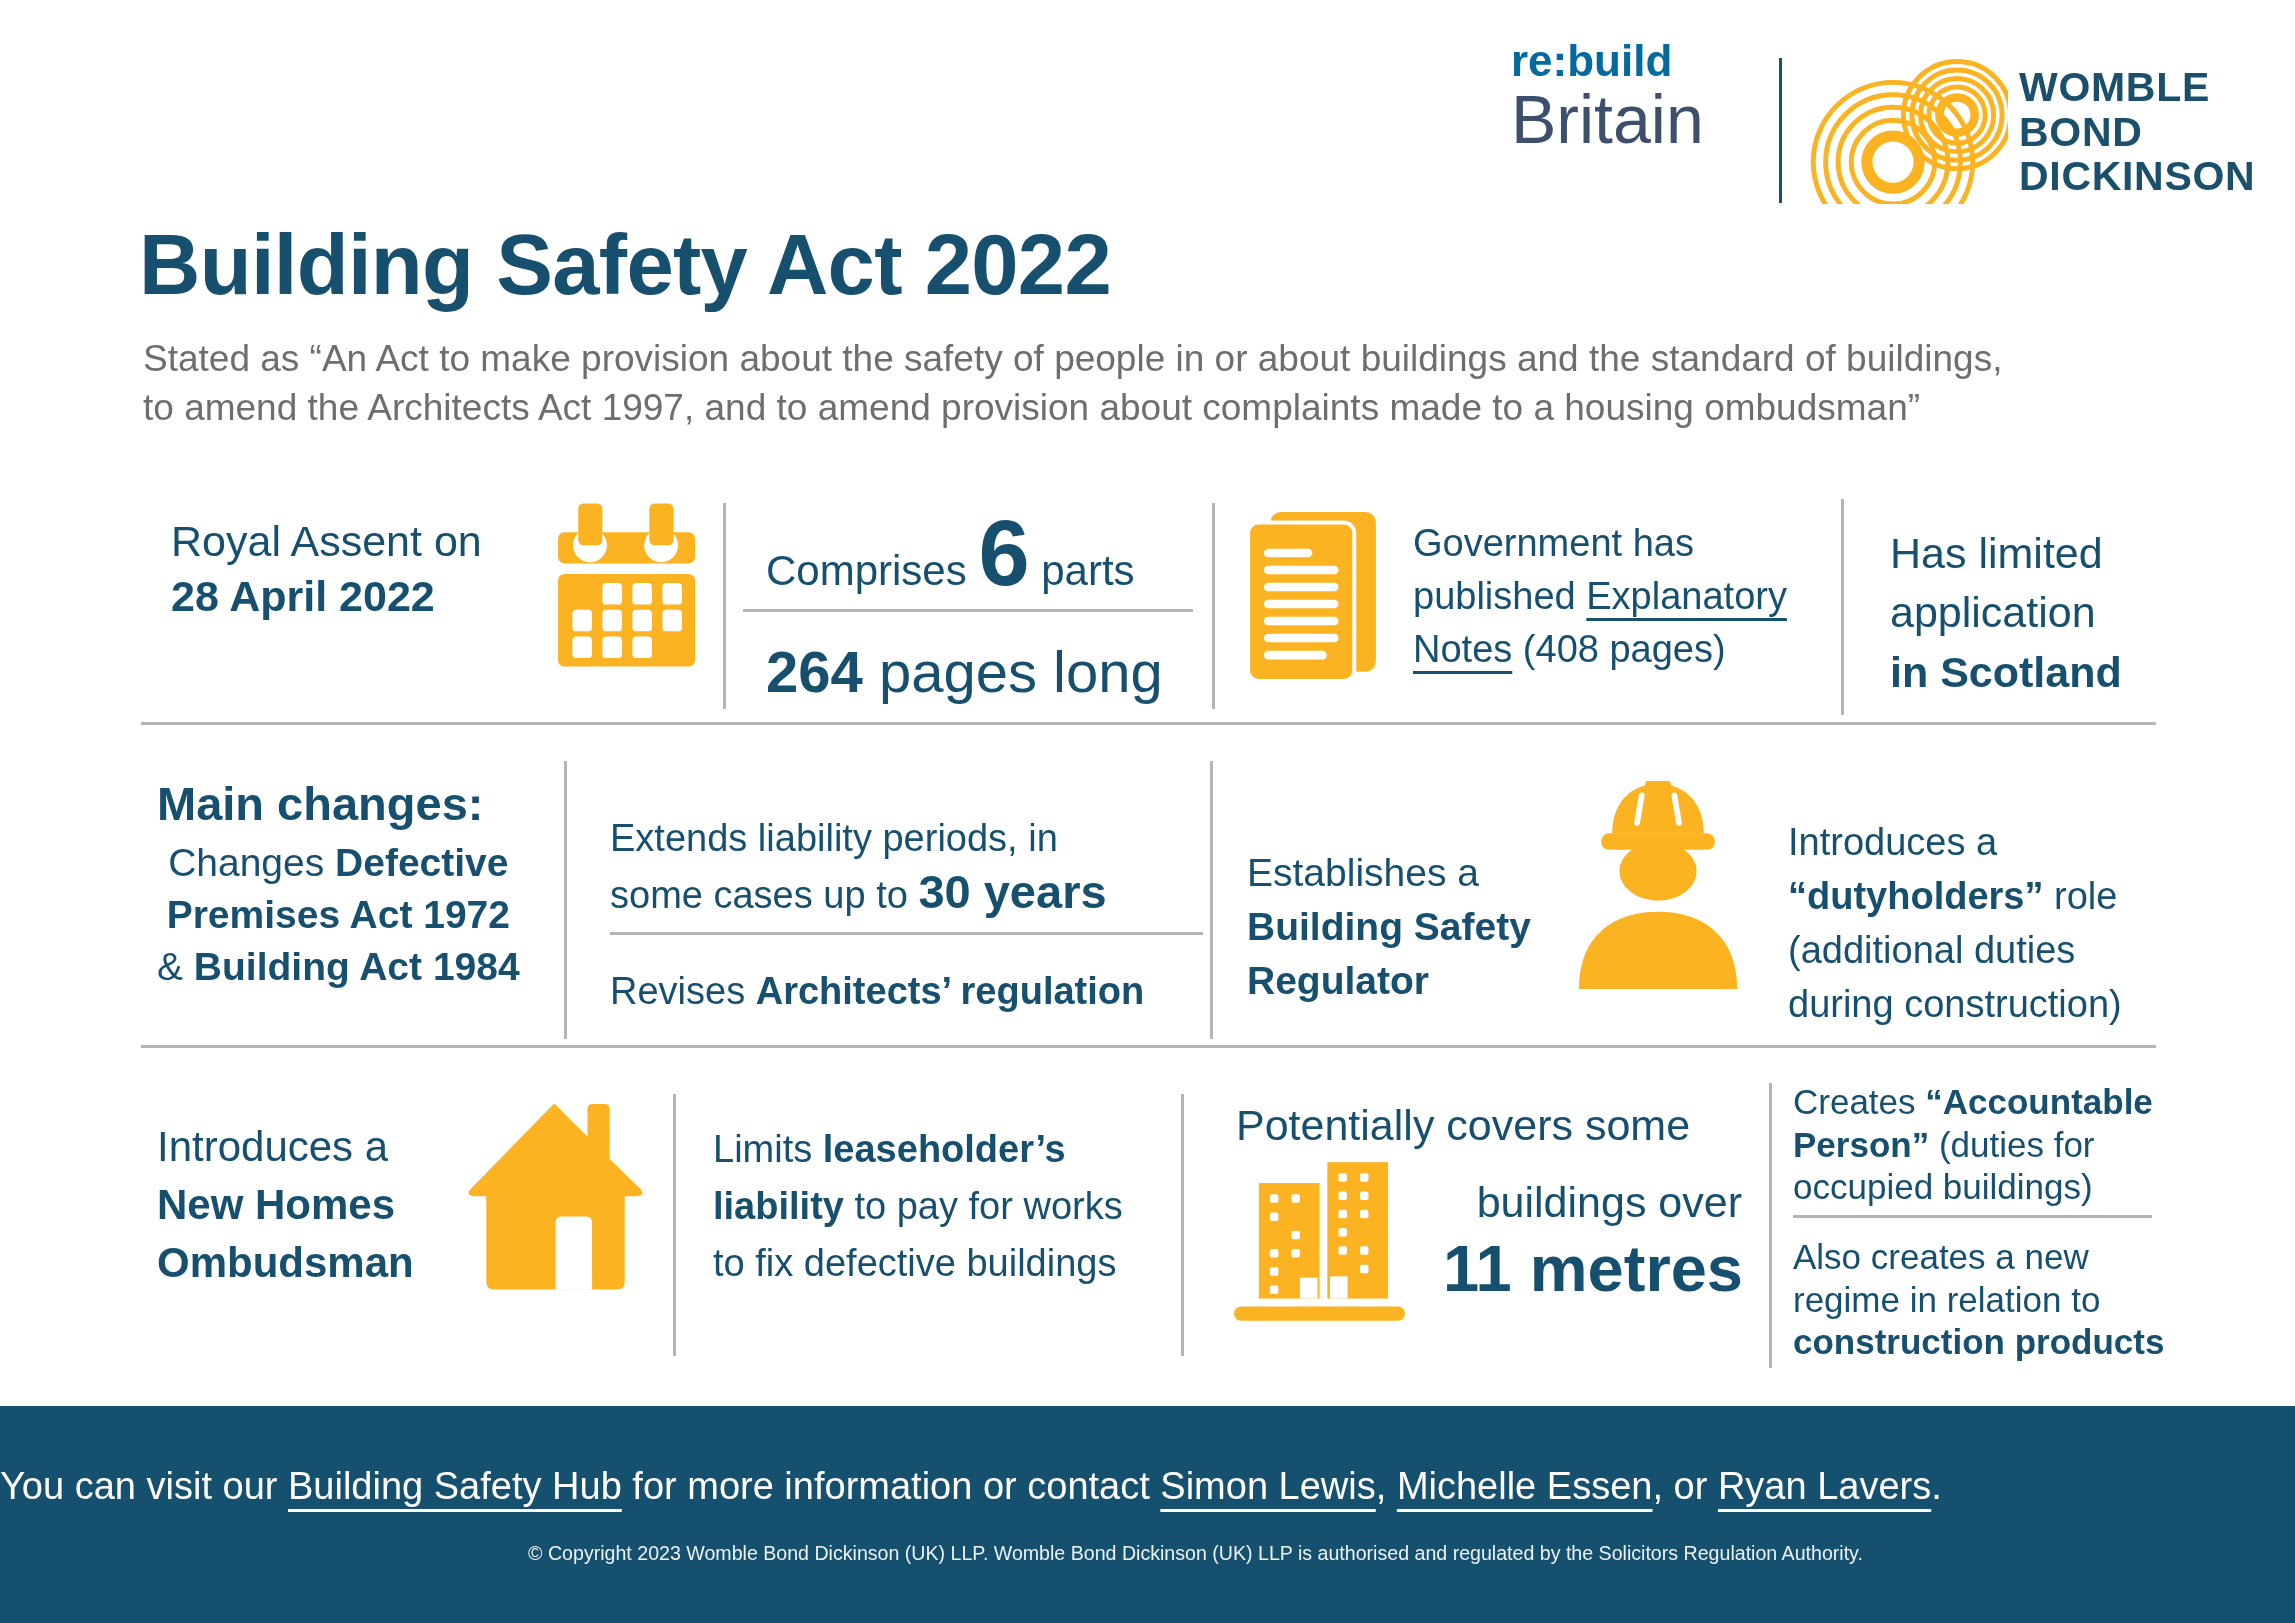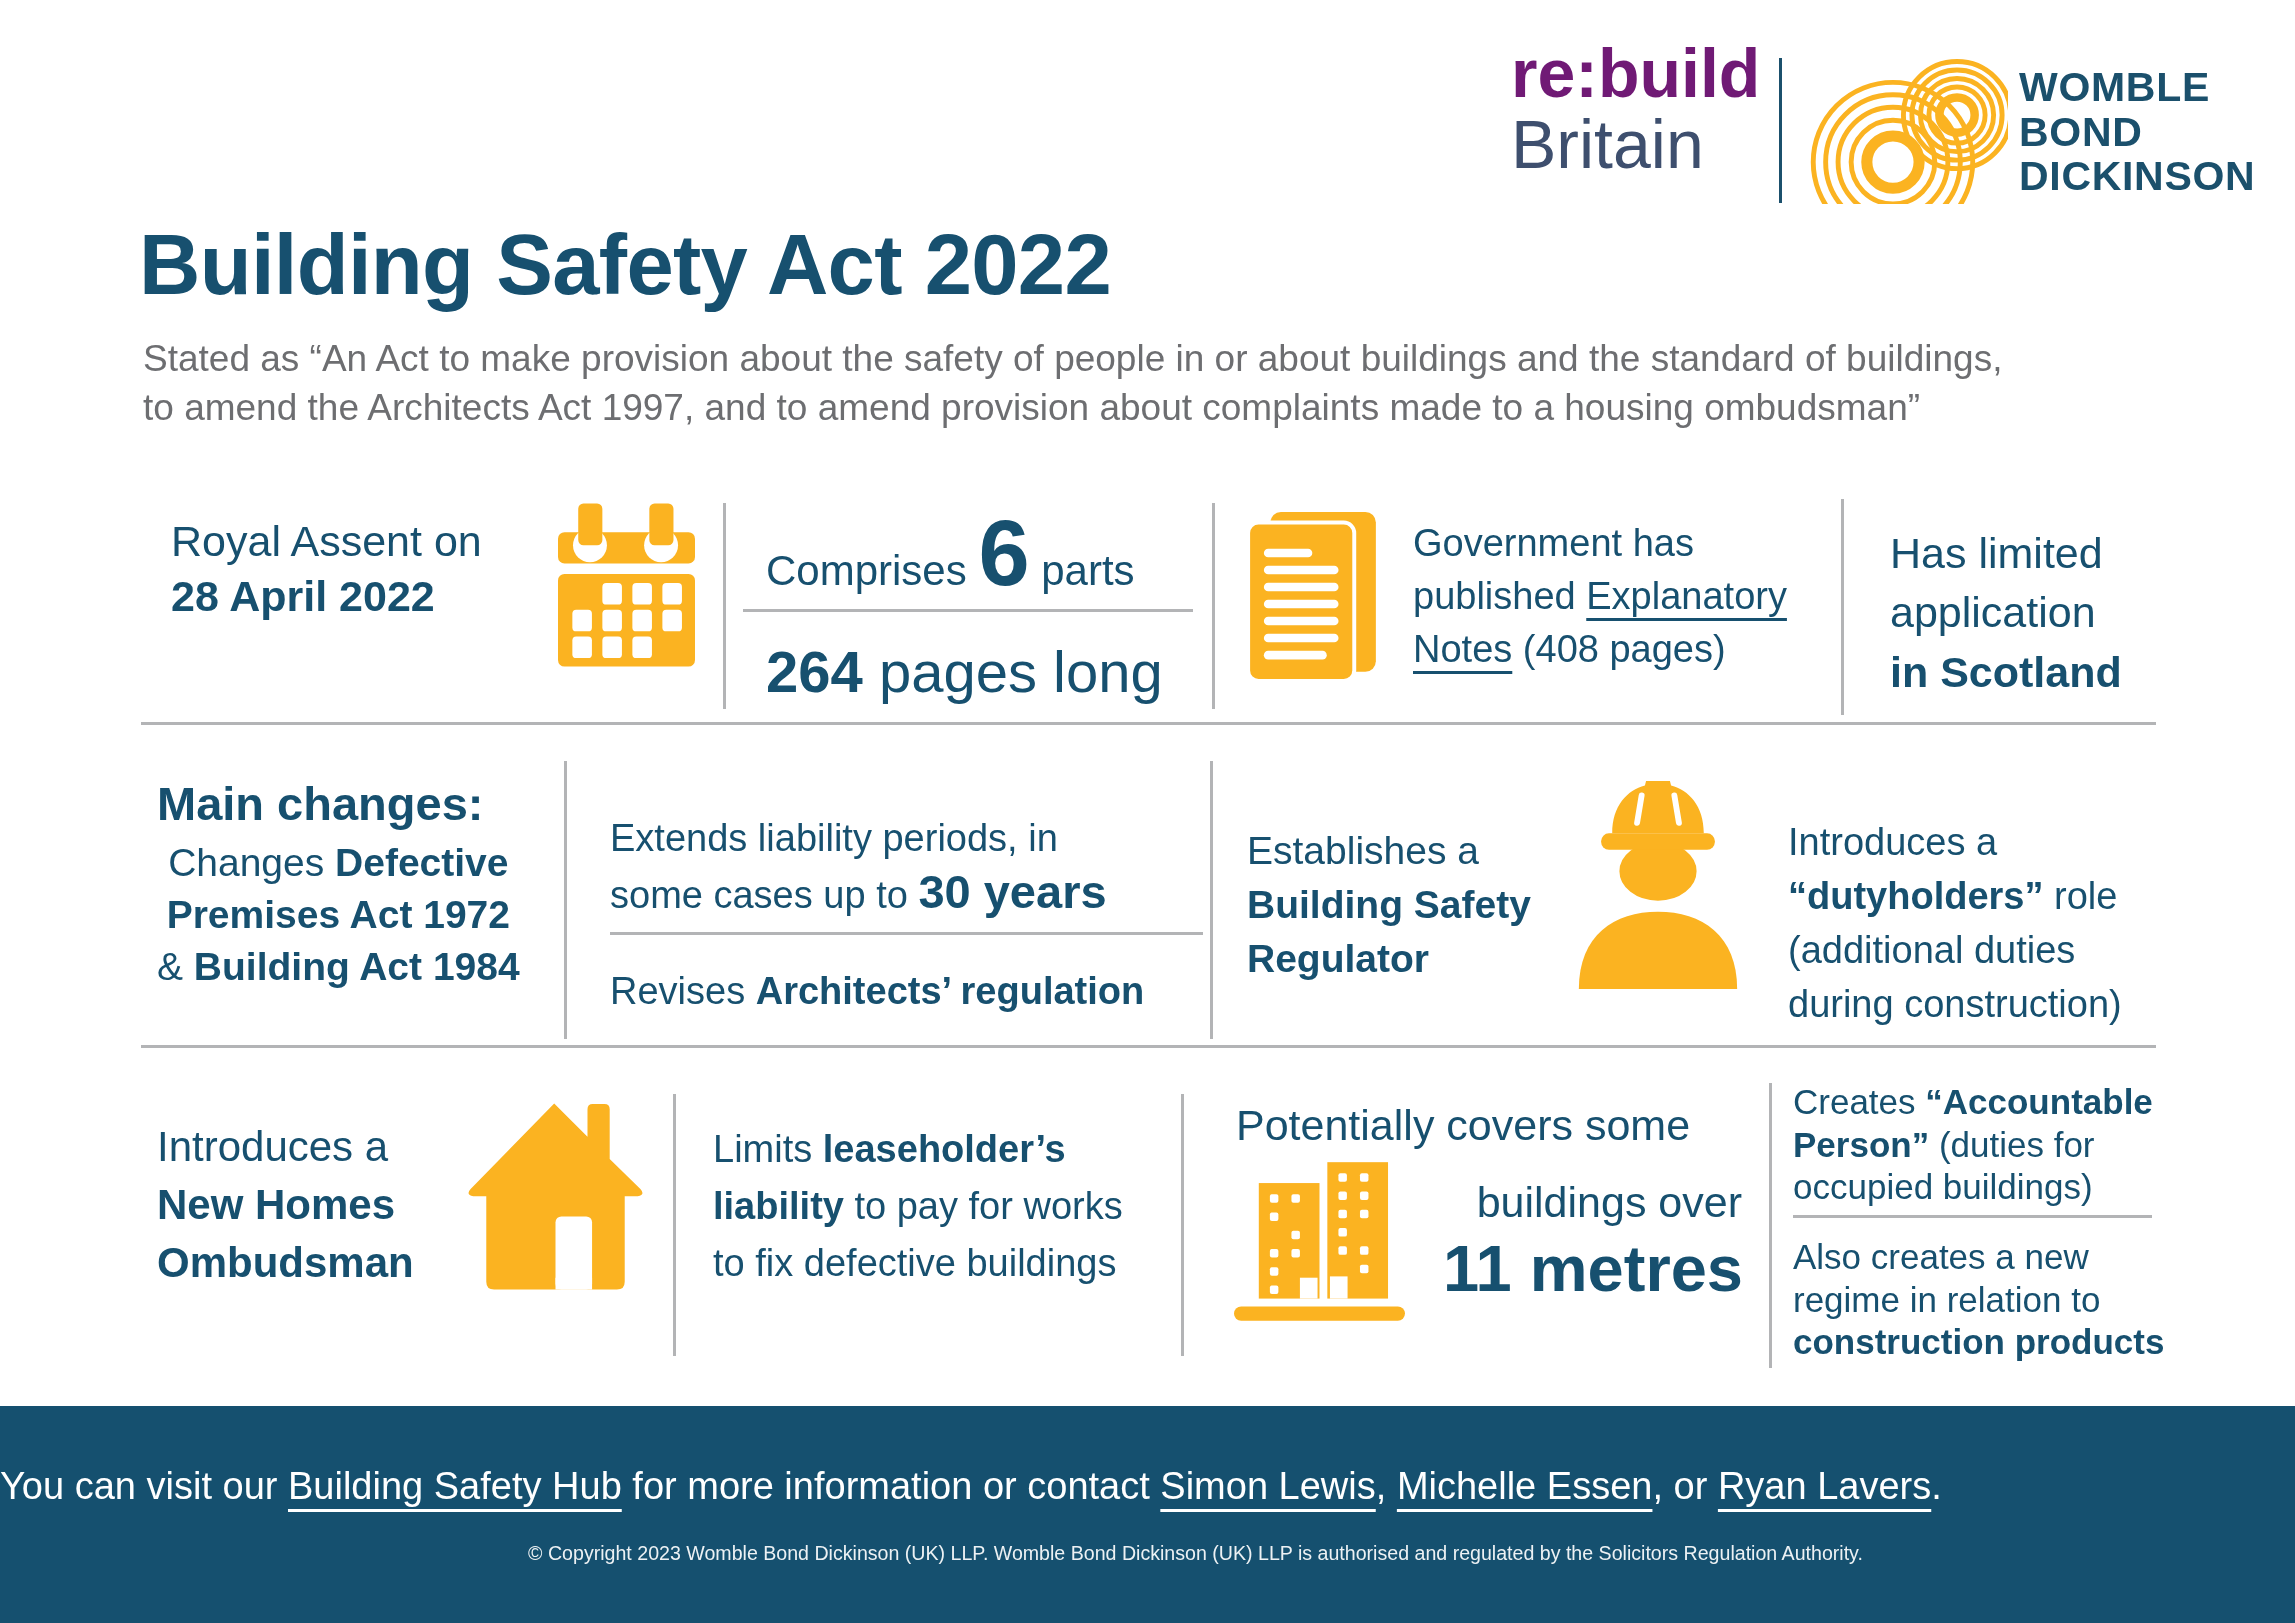--- a/index.html
+++ b/index.html
@@ -10,21 +10,21 @@
   .abs{position:absolute;}
   .navy{color:#17506F;}
   .gray{color:#6D6E71;}
   .b{font-weight:bold;}
   .nowrap{white-space:nowrap;}
   .vdiv{position:absolute;width:3.3px;background:#B3B4B6;}
   .hdiv{position:absolute;height:3.3px;background:#B3B4B6;}
   .u{text-decoration:underline;text-underline-offset:9.2px;text-decoration-thickness:2.6px;}
   .title{font-size:85px;font-weight:bold;letter-spacing:-0.7px;}
   .subtitle{font-size:37px;line-height:1.32;}
-  .rebuild1{font-size:68px;font-weight:bold;color:#701a75;line-height:1.05;}
+  .rebuild1{font-size:44px;font-weight:bold;color:#0369a1;line-height:1.05;}
   .rebuild2{font-size:68px;font-weight:400;color:#3E4F6E;line-height:1.05;}
   .wbdword{font-size:41px;font-weight:bold;color:#1B506C;line-height:1.09;letter-spacing:0.7px;}
   .cell66{font-size:43px;line-height:1.28;}
   .cell64{font-size:42px;}
   .cell60{font-size:39px;line-height:1.38;text-align:center;}
   .cell58{font-size:38px;line-height:1.4;}
   .cell54{font-size:35px;line-height:1.22;}
   .lh1{line-height:1;}
   .num140{font-size:92px;font-weight:bold;}
   .num88{font-size:58px;}
@@ -155,21 +155,21 @@
   <div class="abs navy nowrap lh1" style="left:610px;top:868px;">
     <span style="font-size:38px;">some cases up to </span><span class="num72">30 years</span>
   </div>
   <div class="hdiv" style="left:610px;top:932px;width:593px;"></div>
   <div class="abs navy nowrap" style="left:610px;top:970px;font-size:38px;">
     <span>Revises </span><span class="b">Architects’ regulation</span>
   </div>
 
   <div class="vdiv" style="left:1210px;top:761px;height:278px;"></div>
 
-  <div class="abs navy" style="left:1247px;top:824px;font-size:39px;line-height:1.38;">
+  <div class="abs navy" style="left:1247px;top:846px;font-size:39px;line-height:1.38;">
     <div>Establishes a</div>
     <div class="b">Building Safety</div>
     <div class="b">Regulator</div>
   </div>
 
   <svg class="abs" style="left:1576px;top:781px;" width="164" height="208" viewBox="0 0 250 318">
     <path d="M4,318 c0,-82 54,-118 121,-118 s121,36 121,118 z" fill="#FBB321"></path>
     <ellipse cx="125" cy="138" rx="64" ry="50" fill="#FBB321" stroke="#ffffff" stroke-width="10"></ellipse>
     <rect x="38" y="80" width="174" height="25" rx="12" fill="#FBB321"></rect>
     <path d="M55,80 c0,-42 23,-66 50,-73 l4,-16 q2,-7 9,-7 h14 q7,0 9,7 l4,16 c27,7 50,31 50,73 z" fill="#FBB321"></path>

